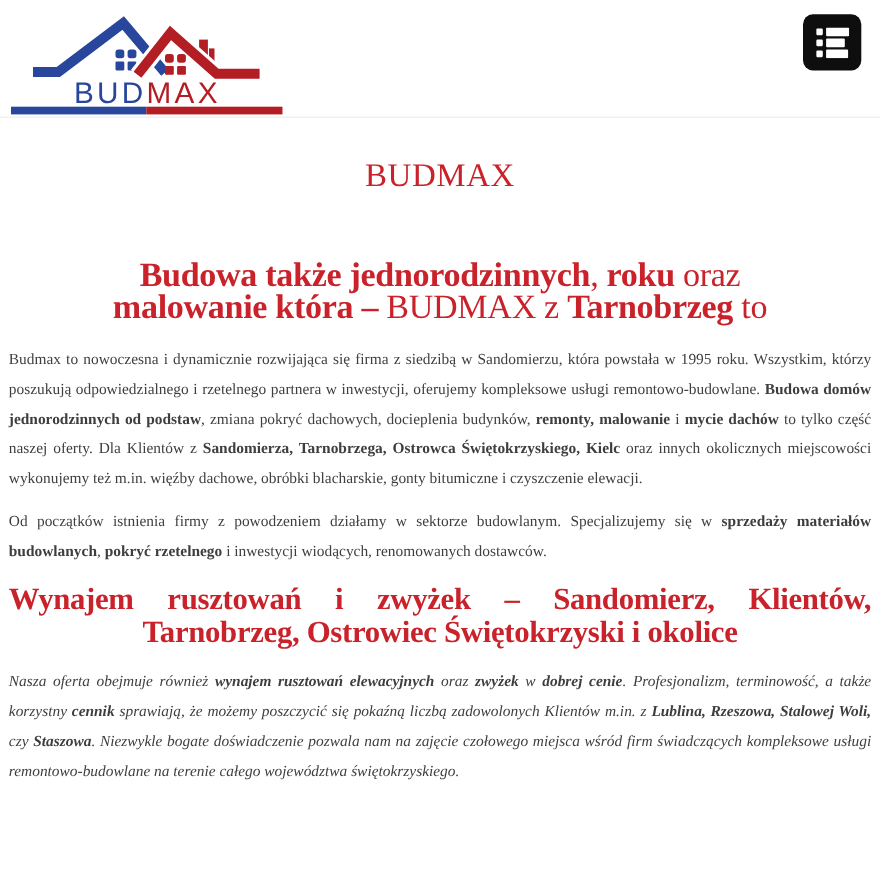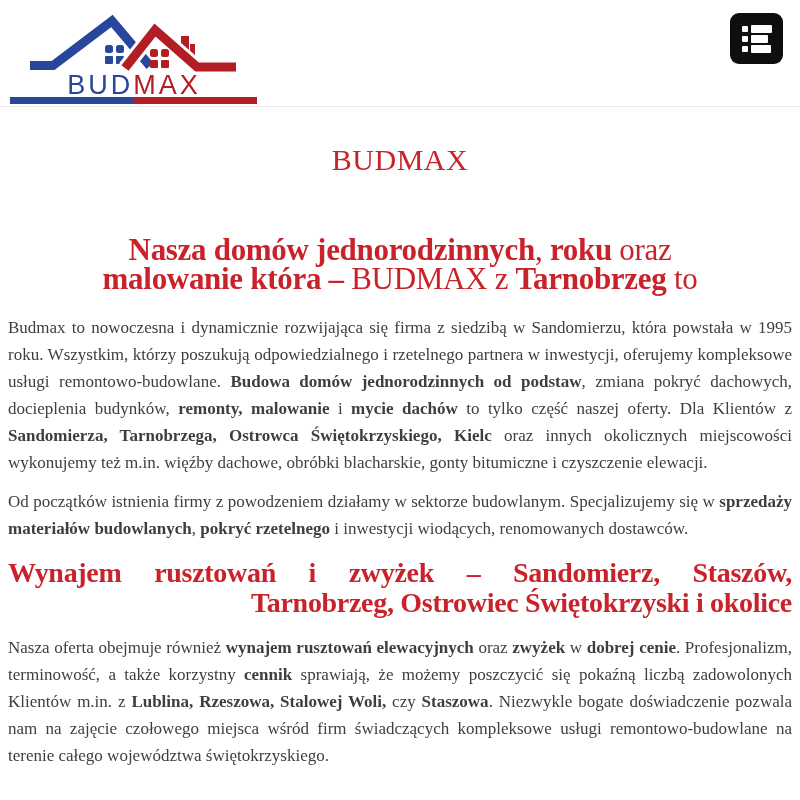--- a/index.html
+++ b/index.html
@@ -23,28 +23,28 @@
   .menu-button svg{display:block;}
 
   
   .content{padding:0 8px;}
   .page-title{margin:36px 0 0;text-align:center;color:var(--accent-red);
     font-size:30px;line-height:34px;font-weight:400;letter-spacing:.5px;}
   .intro-heading{margin:58px 0 0;color:var(--accent-red);font-size:31px;line-height:29px;
     font-weight:400;letter-spacing:-.3px;}
   .intro-heading .hl{text-align:center;}
   .intro-heading strong,.section-heading strong{font-weight:700;}
-  .para{margin:12px 0 0;font-size:17px;line-height:27px;text-align:justify;}
+  .para{margin:12px 0 0;font-size:14px;line-height:27px;text-align:justify;}
   .para.first{margin-top:21px;}
-  .para.last{margin-top:16px;}
+  .para.last{margin-top:16px;font-style:italic;}
   .para strong{font-weight:700;}
   .section-heading{margin:16px 0 0;color:var(--accent-red);font-size:28px;line-height:30px;
     font-weight:700;letter-spacing:-.3px;}
   .section-heading .hl-justify{text-align:justify;text-align-last:justify;}
-  .section-heading .hl-left{text-align:right;}
+  .section-heading .hl-left{text-align:center;}
 </style>
 </head>
 <body>
 
 <header class="site-header">
   <a class="logo-link" href="#">
     <svg class="logo-svg" viewBox="0 0 247 97" xmlns="http://www.w3.org/2000/svg">
 
       <polyline points="20,57.5 43,57.5 102,13 140,58" fill="none" stroke="var(--logo-blue)" stroke-width="9"></polyline>
 
@@ -80,27 +80,27 @@
       <rect x="0" y="21" width="6" height="6" rx="1" fill="#ffffff"></rect>
       <rect x="9" y="20" width="20" height="8" rx="1" fill="#ffffff"></rect>
     </svg>
   </button>
 </header>
 
 <main class="content">
   <h1 class="page-title">BUDMAX</h1>
 
   <h2 class="intro-heading">
-    <div class="hl"><strong>Nasza domów jednorodzinnych</strong><span>, </span><strong>roku</strong><span> oraz</span></div>
+    <div class="hl"><strong>Budowa także jednorodzinnych</strong><span>, </span><strong>roku</strong><span> oraz</span></div>
     <div class="hl"><strong>malowanie która – </strong><span>BUDMAX z </span><strong>Tarnobrzeg</strong><span> to</span></div>
   </h2>
 
   <p class="para first"><span>Budmax to nowoczesna i dynamicznie rozwijająca się firma z siedzibą w Sandomierzu, która powstała w 1995 roku. Wszystkim, którzy poszukują odpowiedzialnego i rzetelnego partnera w inwestycji, oferujemy kompleksowe usługi remontowo-budowlane. </span><strong>Budowa domów jednorodzinnych od podstaw</strong><span>, zmiana pokryć dachowych, docieplenia budynków, </span><strong>remonty, malowanie</strong><span> i </span><strong>mycie dachów</strong><span> to tylko część naszej oferty. Dla Klientów z </span><strong>Sandomierza, Tarnobrzega, Ostrowca Świętokrzyskiego, Kielc</strong><span> oraz innych okolicznych miejscowości wykonujemy też m.in. więźby dachowe, obróbki blacharskie, gonty bitumiczne i czyszczenie elewacji.</span></p>
 
   <p class="para"><span>Od początków istnienia firmy z powodzeniem działamy w sektorze budowlanym. Specjalizujemy się w </span><strong>sprzedaży materiałów budowlanych</strong><span>, </span><strong>pokryć rzetelnego</strong><span> i inwestycji wiodących, renomowanych dostawców.</span></p>
 
   <h3 class="section-heading">
-    <div class="hl-justify"><strong>Wynajem rusztowań i zwyżek – Sandomierz, Staszów,</strong></div>
+    <div class="hl-justify"><strong>Wynajem rusztowań i zwyżek – Sandomierz, Klientów,</strong></div>
     <div class="hl-left"><strong>Tarnobrzeg, Ostrowiec Świętokrzyski i okolice</strong></div>
   </h3>
 
   <p class="para last"><span>Nasza oferta obejmuje również </span><strong>wynajem rusztowań elewacyjnych</strong><span> oraz </span><strong>zwyżek</strong><span> w </span><strong>dobrej cenie</strong><span>. Profesjonalizm, terminowość, a także korzystny </span><strong>cennik</strong><span> sprawiają, że możemy poszczycić się pokaźną liczbą zadowolonych Klientów m.in. z </span><strong>Lublina, Rzeszowa, Stalowej Woli,</strong><span> czy </span><strong>Staszowa</strong><span>. Niezwykle bogate doświadczenie pozwala nam na zajęcie czołowego miejsca wśród firm świadczących kompleksowe usługi remontowo-budowlane na terenie całego województwa świętokrzyskiego.</span></p>
 </main>
 
 </body></html>

